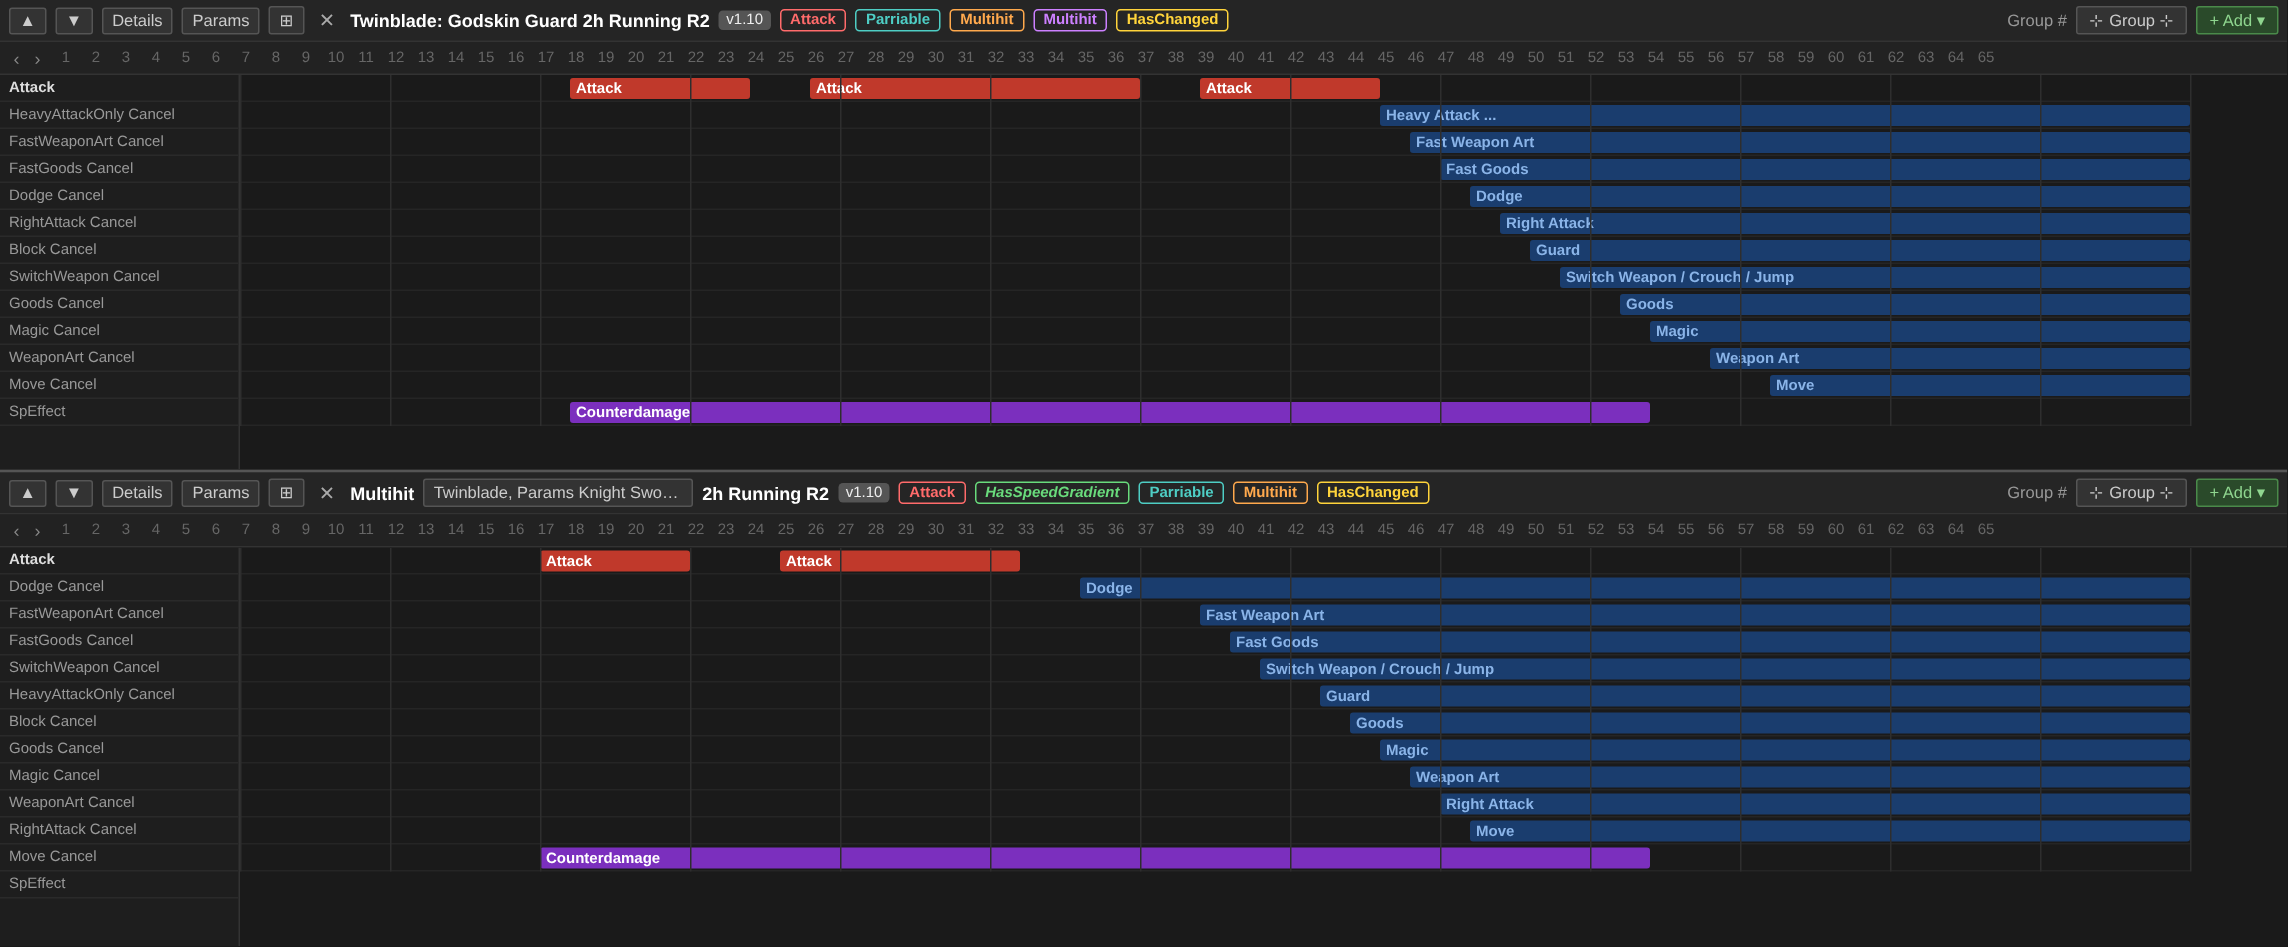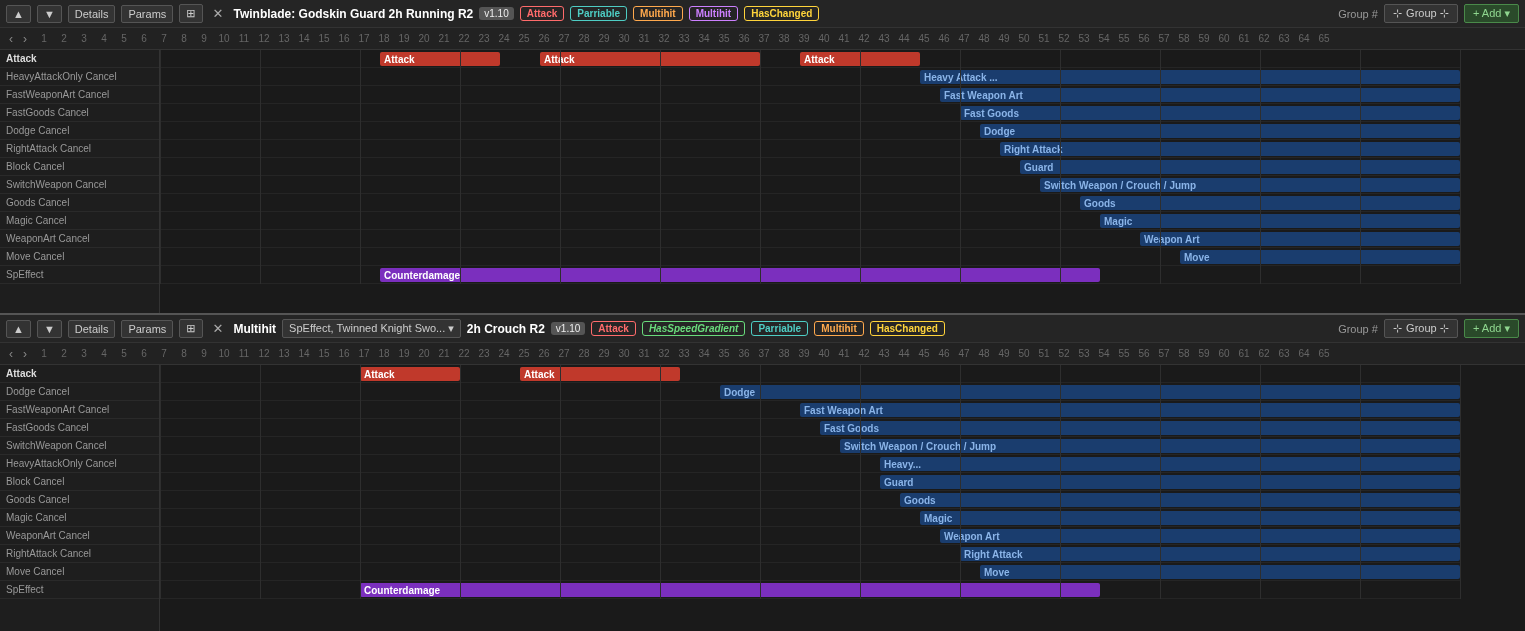--- a/index.html
+++ b/index.html
@@ -373,24 +373,24 @@
     <div class="toolbar">
       <button class="toolbar-btn">▲</button>
       <button class="toolbar-btn">▼</button>
       <button class="toolbar-btn">Details</button>
       <button class="toolbar-btn">Params</button>
       <button class="toolbar-btn">⊞</button>
       <span class="close-btn">✕</span>
       <span class="title-text">Multihit</span>
 
       <button class="toolbar-btn" style="max-width:180px; overflow:hidden; text-overflow:ellipsis;">
-        <span>SpEffect, Twinned Knight Swo...</span>
+        <span>Twinblade, Params Knight Swo...</span>
         <span> ▾</span>
       </button>
-      <span class="title-text">2h Crouch R2</span>
+      <span class="title-text">2h Running R2</span>
       <span class="version-badge">v1.10</span>
       <span class="tag tag-red">Attack</span>
       <span class="tag tag-green">HasSpeedGradient</span>
       <span class="tag tag-cyan">Parriable</span>
       <span class="tag tag-orange">Multihit</span>
       <span class="tag tag-yellow">HasChanged</span>
       <div class="toolbar-spacer"></div>
       <span style="color:#999; font-size:11px;">Group #</span>
       <button class="group-btn">
         <span>⊹</span>
@@ -499,23 +499,20 @@
             <div class="grid-row" style="width: 100%;">
               <div class="block" style="left: 640px; width: 660px; background: rgb(26, 61, 110); color: rgb(138, 180, 232);">Fast Weapon Art</div>
             </div>
             <div class="grid-row" style="width: 100%;">
               <div class="block" style="left: 660px; width: 640px; background: rgb(26, 61, 110); color: rgb(138, 180, 232);">Fast Goods</div>
             </div>
             <div class="grid-row" style="width: 100%;">
               <div class="block" style="left: 680px; width: 620px; background: rgb(26, 61, 110); color: rgb(138, 180, 232);">Switch Weapon / Crouch / Jump</div>
             </div>
             <div class="grid-row" style="width: 100%;">
-              <div class="block" style="left: 720px; width: 580px; background: rgb(26, 61, 110); color: rgb(138, 180, 232);">Heavy...</div>
-            </div>
-            <div class="grid-row" style="width: 100%;">
               <div class="block" style="left: 720px; width: 580px; background: rgb(26, 61, 110); color: rgb(138, 180, 232);">Guard</div>
             </div>
             <div class="grid-row" style="width: 100%;">
               <div class="block" style="left: 740px; width: 560px; background: rgb(26, 61, 110); color: rgb(138, 180, 232);">Goods</div>
             </div>
             <div class="grid-row" style="width: 100%;">
               <div class="block" style="left: 760px; width: 540px; background: rgb(26, 61, 110); color: rgb(138, 180, 232);">Magic</div>
             </div>
             <div class="grid-row" style="width: 100%;">
               <div class="block" style="left: 780px; width: 520px; background: rgb(26, 61, 110); color: rgb(138, 180, 232);">Weapon Art</div>

